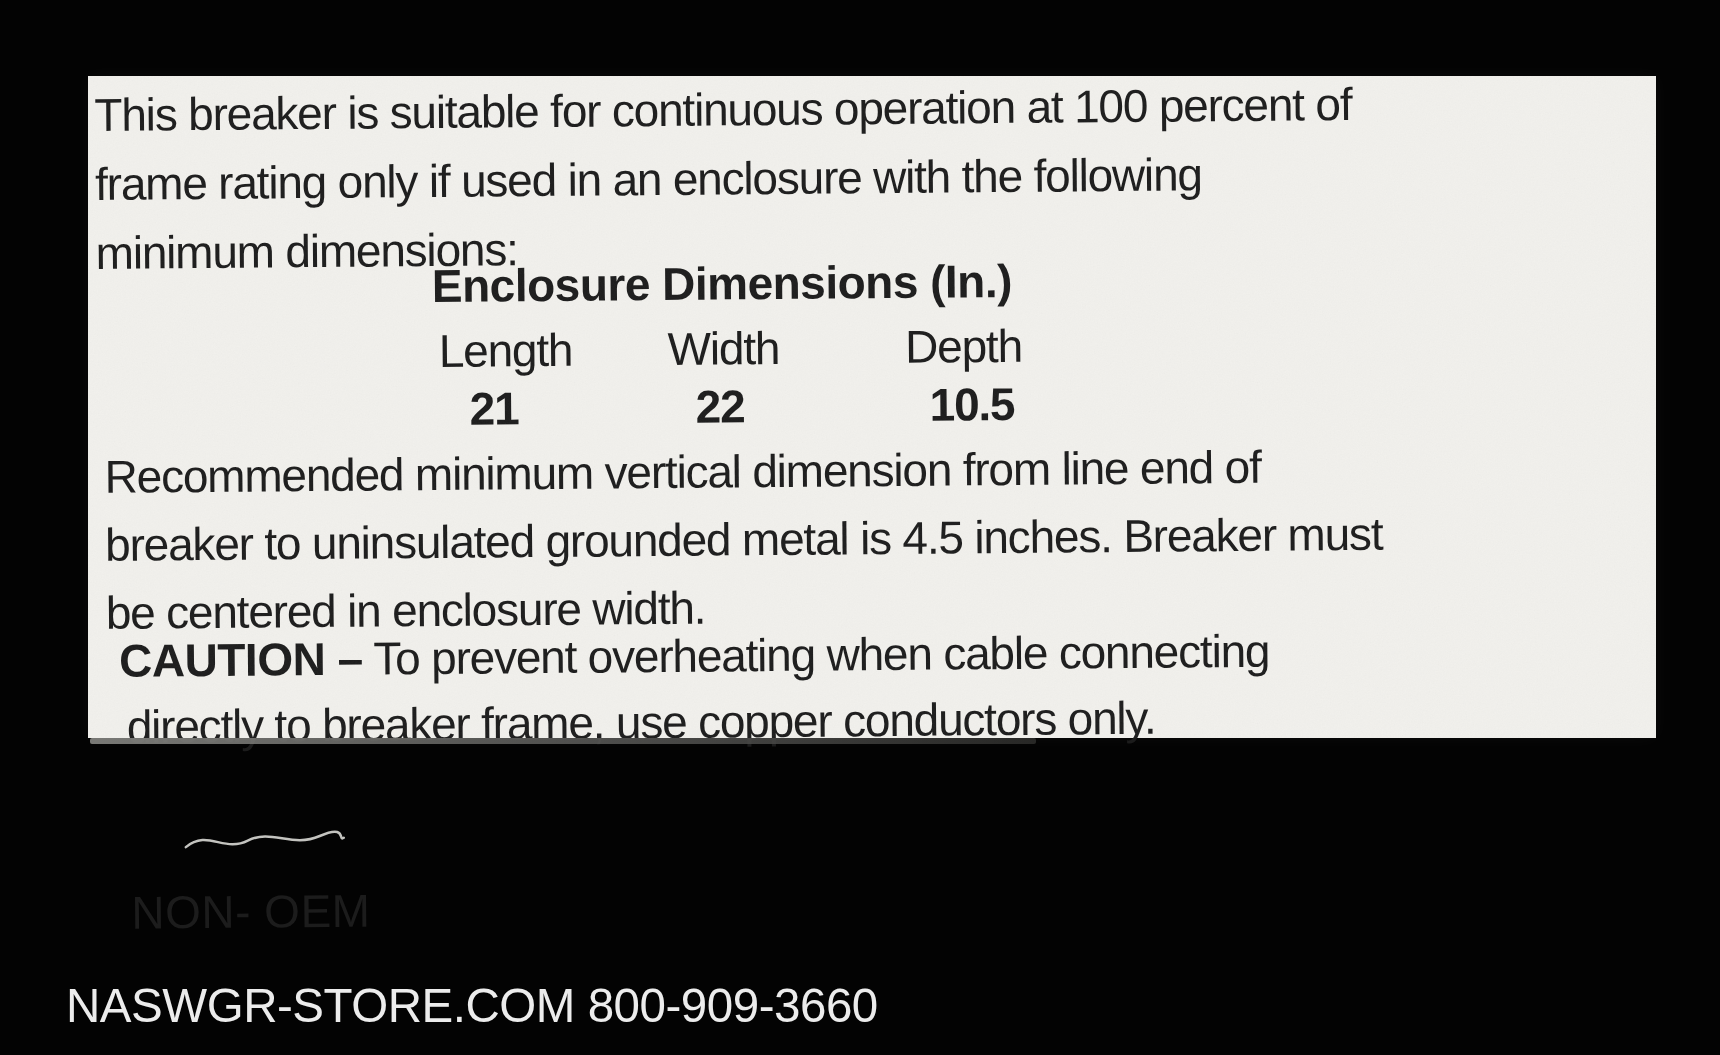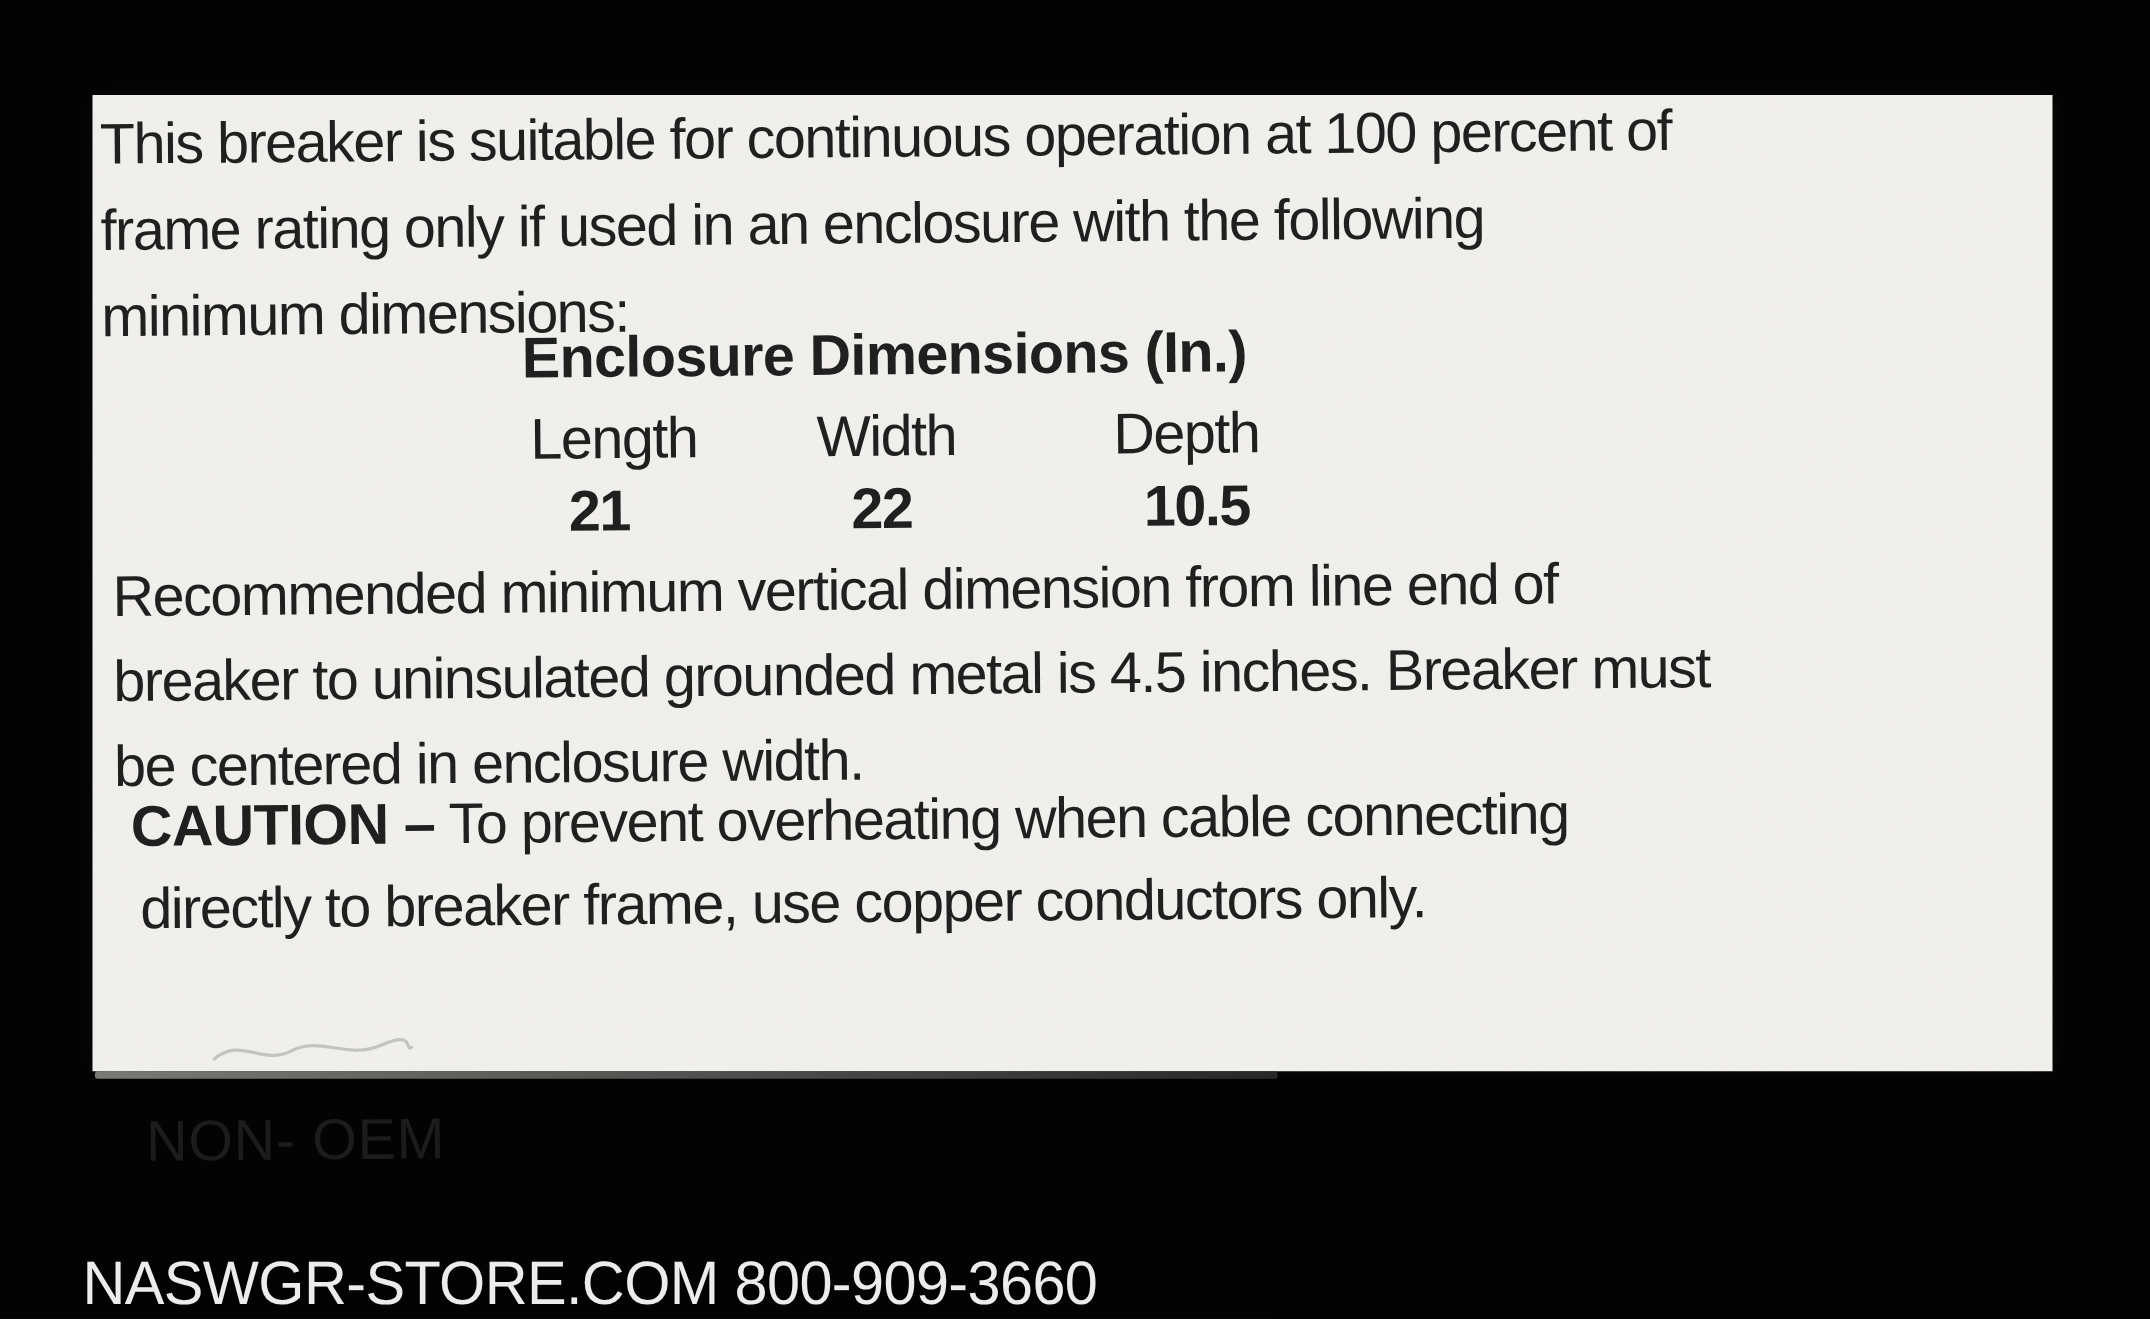--- a/index.html
+++ b/index.html
@@ -14,24 +14,24 @@
     position: relative;
     width: 1720px;
     height: 1055px;
     background: var(--background);
     overflow: hidden;
     font-family: "Liberation Sans", sans-serif;
     color: var(--ink);
   }
   .label {
     position: absolute;
-    left: 74px;
+    left: 88px;
     top: 76px;
     width: 1568px;
-    height: 781px;
+    height: 662px;
     background: var(--paper);
     box-shadow: 0 0 18px rgba(255,255,255,0.04);
   }
   
   .label-bottom-edge {
     position: absolute;
     left: 2px;
     right: 620px;
     bottom: -6px;
     height: 6px;
@@ -80,21 +80,21 @@
     position: absolute; left: 88px; top: 748px;
     width: 170px; height: 38px; pointer-events: none;
   }
   .footer {
     position: absolute;
     left: 0;
     top: 977px;
     width: 100%;
     height: 78px;
     display: flex;
-    align-items: flex-end;
+    align-items: flex-start;
   }
   .footer-text {
     margin-left: 66px;
     font-size: 49px;
     color: var(--footer-text);
     letter-spacing: -0.5px;
     transform: scaleX(0.97);
     transform-origin: left center;
   }
 </style>

